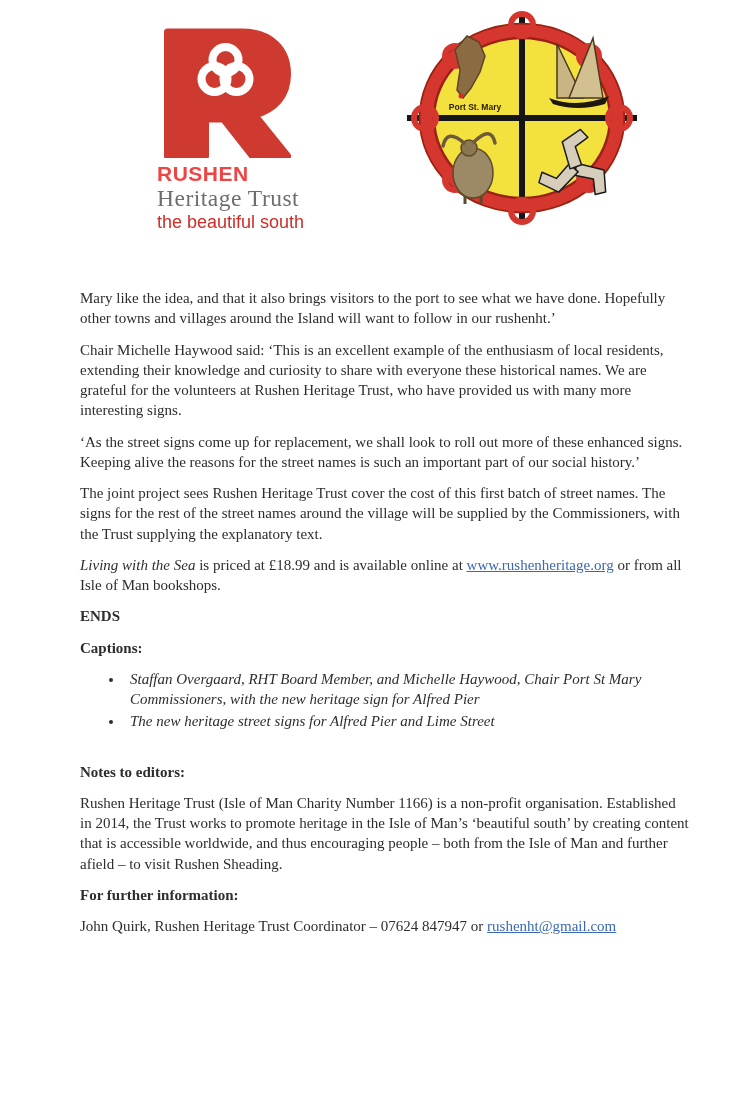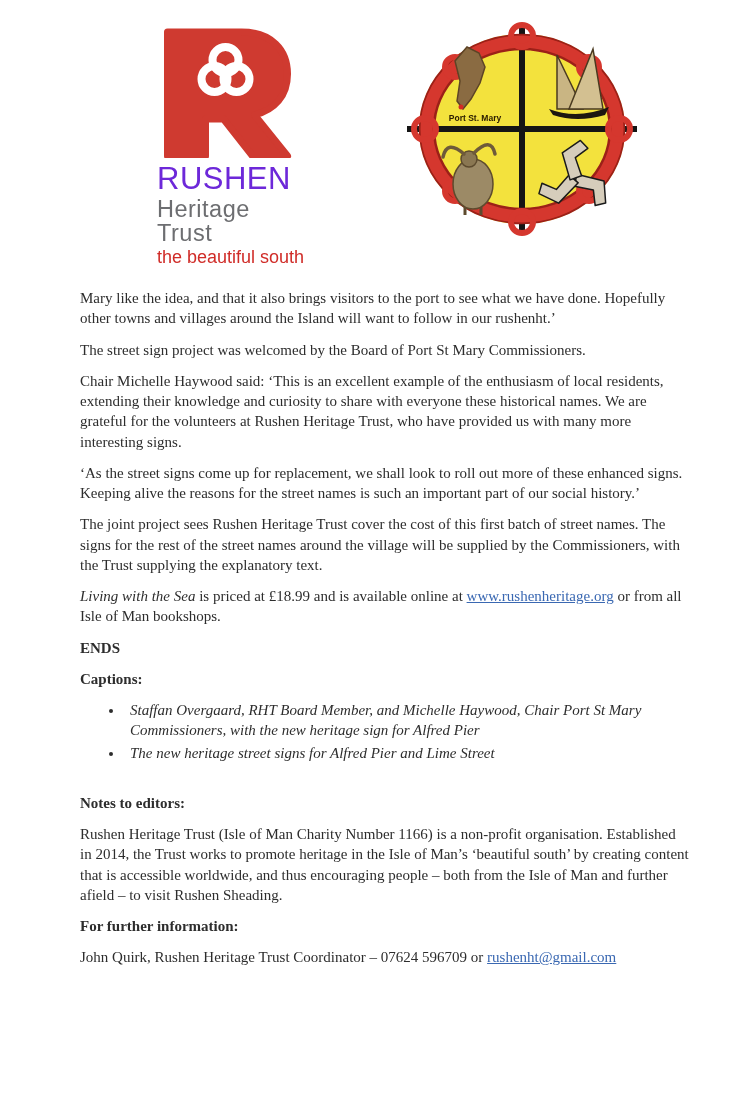--- a/index.html
+++ b/index.html
@@ -1,27 +1,27 @@
 <!DOCTYPE html>
 <html><head>
 <meta charset="utf-8">
 <style>
   html,body{margin:0;padding:0;background:#e9e9e9;}
   .page{position:relative;width:739px;height:1110px;background:#ffffff;overflow:hidden;
         font-family:"Liberation Serif", serif;color:#2d2d2d;margin:0 auto;}
   
   .rht-logo{position:absolute;left:157px;top:28px;width:150px;}
   .rht-logo svg{display:block;margin-left:2px;}
-  .rht-name{font-family:"Liberation Sans", sans-serif;font-weight:normal;font-size:31px;
-            color:#6d28d9;letter-spacing:0.5px;line-height:1.05;margin-top:5px;}
-  .rht-subtitle{font-family:Liberation Sans, sans-serif;font-size:23.5px;color:#6d6e71;
+  .rht-name{font-family:"Liberation Sans", sans-serif;font-weight:bold;font-size:21px;
+            color:#ef4444;letter-spacing:0.5px;line-height:1.05;margin-top:5px;}
+  .rht-subtitle{font-family:Liberation Serif, serif;font-size:23.5px;color:#6d6e71;
             letter-spacing:0.5px;line-height:1.05;margin-top:1px;}
   .rht-tagline{font-family:Liberation Sans, sans-serif;font-size:18px;color:#d02c28;
             line-height:1.1;margin-top:2px;}
-  .psm-emblem{position:absolute;left:405px;top:19px;}
+  .psm-emblem{position:absolute;left:405px;top:8px;}
   
   .content{position:absolute;left:80px;top:288px;width:610px;font-size:15px;line-height:1.35;}
   .content p{margin:0 0 11px 0;}
   .bold-head{font-weight:bold;}
   .gap-top{margin-top:30px !important;}
   .italic{font-style:italic;text-align:right;}
   a.doc-link{color:#3a68b2;text-decoration:underline;cursor:pointer;}
   ul.captions{margin:0 0 11px 0;padding:0 0 0 44px;font-style:italic;}
   ul.captions li{margin:0 0 2px 0;padding-left:6px;}
 </style>
@@ -91,36 +91,35 @@
       <g fill="#d6cdbb" stroke="#1a1a1a" stroke-width="1.5" stroke-linejoin="round">
         <path transform="translate(170 160) rotate(20)" d="M0,-5 L28,-8 L37,12 L28,18 L21,4 L2,7 Z"></path>
         <path transform="translate(170 160) rotate(140)" d="M0,-5 L28,-8 L37,12 L28,18 L21,4 L2,7 Z"></path>
         <path transform="translate(170 160) rotate(260)" d="M0,-5 L28,-8 L37,12 L28,18 L21,4 L2,7 Z"></path>
       </g>
     </svg>
   </div>
 
   <div class="content">
     <p>Mary like the idea, and that it also brings visitors to the port to see what we have done. Hopefully other towns and villages around the Island will want to follow in our rushenht.’</p>
-    <p>The street sign project was welcomed by the Board of Port St Mary Commissioners.</p>
     <p>Chair Michelle Haywood said: ‘This is an excellent example of the enthusiasm of local residents, extending their knowledge and curiosity to share with everyone these historical names. We are grateful for the volunteers at Rushen Heritage Trust, who have provided us with many more interesting signs.</p>
     <p>‘As the street signs come up for replacement, we shall look to roll out more of these enhanced signs. Keeping alive the reasons for the street names is such an important part of our social history.’</p>
     <p>The joint project sees Rushen Heritage Trust cover the cost of this first batch of street names. The signs for the rest of the street names around the village will be supplied by the Commissioners, with the Trust supplying the explanatory text.</p>
 
     <p><span class="italic">Living with the Sea</span><span> is priced at £18.99 and is available online at </span><a class="doc-link" href="#">www.rushenheritage.org</a><span> or from all Isle of Man bookshops.</span></p>
 
     <p class="bold-head">ENDS</p>
     <p class="bold-head">Captions:</p>
 
     <ul class="captions">
       <li><span>Staffan Overgaard, RHT Board Member, and Michelle Haywood, Chair Port St Mary Commissioners, with the new heritage sign for Alfred Pier</span></li>
       <li><span>The new heritage street signs for Alfred Pier and Lime Street</span></li>
     </ul>
 
     <p class="bold-head gap-top">Notes to editors:</p>
     <p>Rushen Heritage Trust (Isle of Man Charity Number 1166) is a non-profit organisation. Established in 2014, the Trust works to promote heritage in the Isle of Man’s ‘beautiful south’ by creating content that is accessible worldwide, and thus encouraging people – both from the Isle of Man and further afield – to visit Rushen Sheading.</p>
 
     <p class="bold-head">For further information:</p>
 
-    <p><span>John Quirk, Rushen Heritage Trust Coordinator – 07624 596709 or </span><a class="doc-link" href="#">rushenht@gmail.com</a></p>
+    <p><span>John Quirk, Rushen Heritage Trust Coordinator – 07624 847947 or </span><a class="doc-link" href="#">rushenht@gmail.com</a></p>
   </div>
 
 </div>
 
 </body></html>

